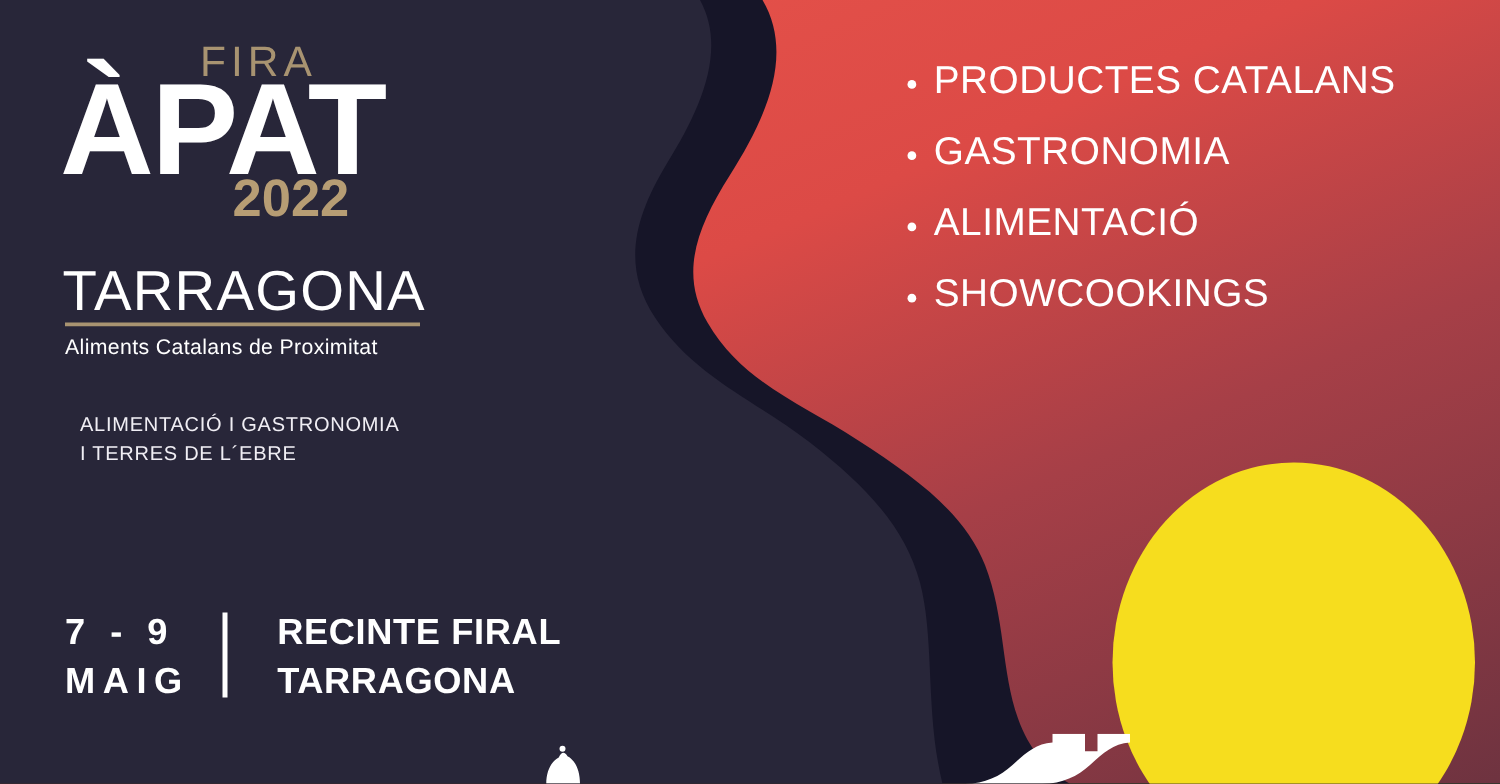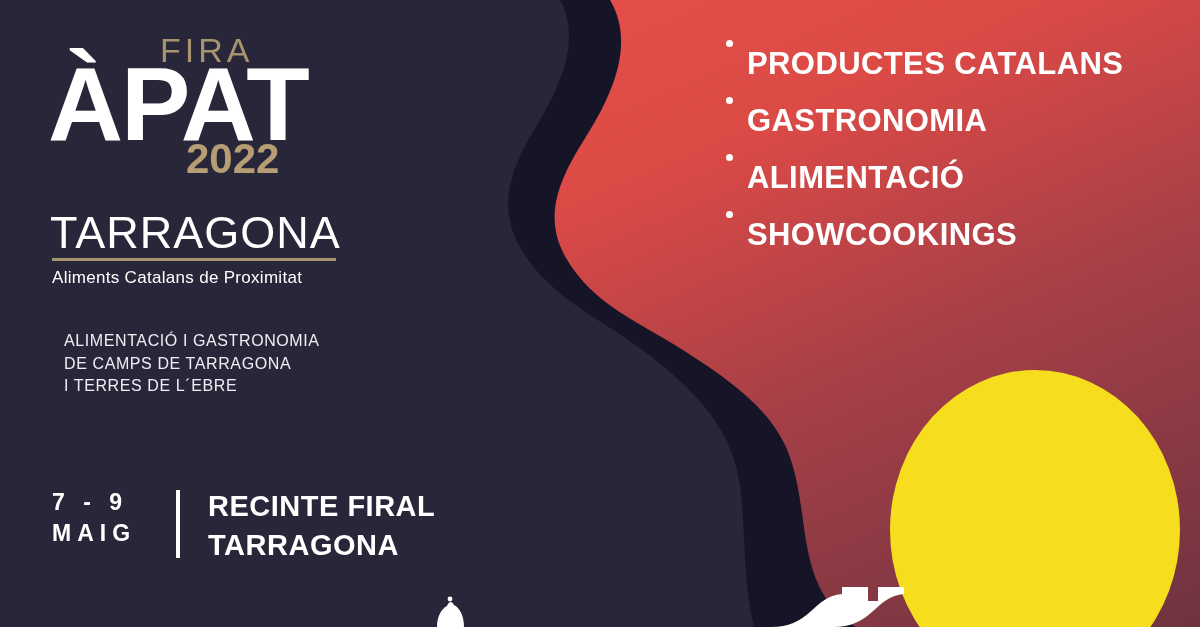--- a/index.html
+++ b/index.html
@@ -120,58 +120,58 @@
 
   
   .footer-row {
     position: absolute;
     left: 52px;
     top: 487px;
     display: flex;
     align-items: stretch;
   }
   .date-block {
-    font-size: 23px;
+    font-size: 29px;
     font-weight: 700;
     color: #ffffff;
     line-height: 1.33;
     letter-spacing: 6px;
-    padding-right: 40px;
+    padding-right: 26px;
     white-space: nowrap;
   }
   .divider-bar {
     width: 4px;
     background: #ffffff;
     margin: 3px 0 6px 0;
   }
   .venue-block {
     font-size: 29px;
     font-weight: 700;
     color: #ffffff;
     line-height: 1.33;
     letter-spacing: 0.5px;
-    padding-left: 28px;
+    padding-left: 40px;
     white-space: nowrap;
   }
 
   
   .bullets {
     position: absolute;
     left: 726px;
     top: 48px;
     z-index: 20;
     list-style: none;
     margin: 0;
     padding: 0;
   }
   .bullets li {
     display: flex;
-    align-items: flex-start;
+    align-items: flex-end;
     font-size: 31px;
-    font-weight: 700;
+    font-weight: 400;
     color: #ffffff;
     letter-spacing: 0.4px;
     line-height: 1;
     margin-bottom: 26px;
     white-space: nowrap;
   }
   .bullet-dot {
     display: inline-block;
     width: 7px;
     height: 7px;
@@ -245,21 +245,20 @@
       <div class="logo-fira">FIRA</div>
       <div class="logo-apat">ÀPAT</div>
       <div class="logo-year">2022</div>
       <div class="logo-city">TARRAGONA</div>
       <div class="logo-rule"></div>
       <div class="logo-tagline">Aliments Catalans de Proximitat</div>
     </div>
 
     <div class="desc">
       <div>ALIMENTACIÓ I GASTRONOMIA</div>
-      <div>DE CAMPS DE TARRAGONA</div>
       <div>I TERRES DE L´EBRE</div>
     </div>
 
     <div class="footer-row">
       <div class="date-block">
         <div>7 - 9</div>
         <div>MAIG</div>
       </div>
       <div class="divider-bar"></div>
       <div class="venue-block">

